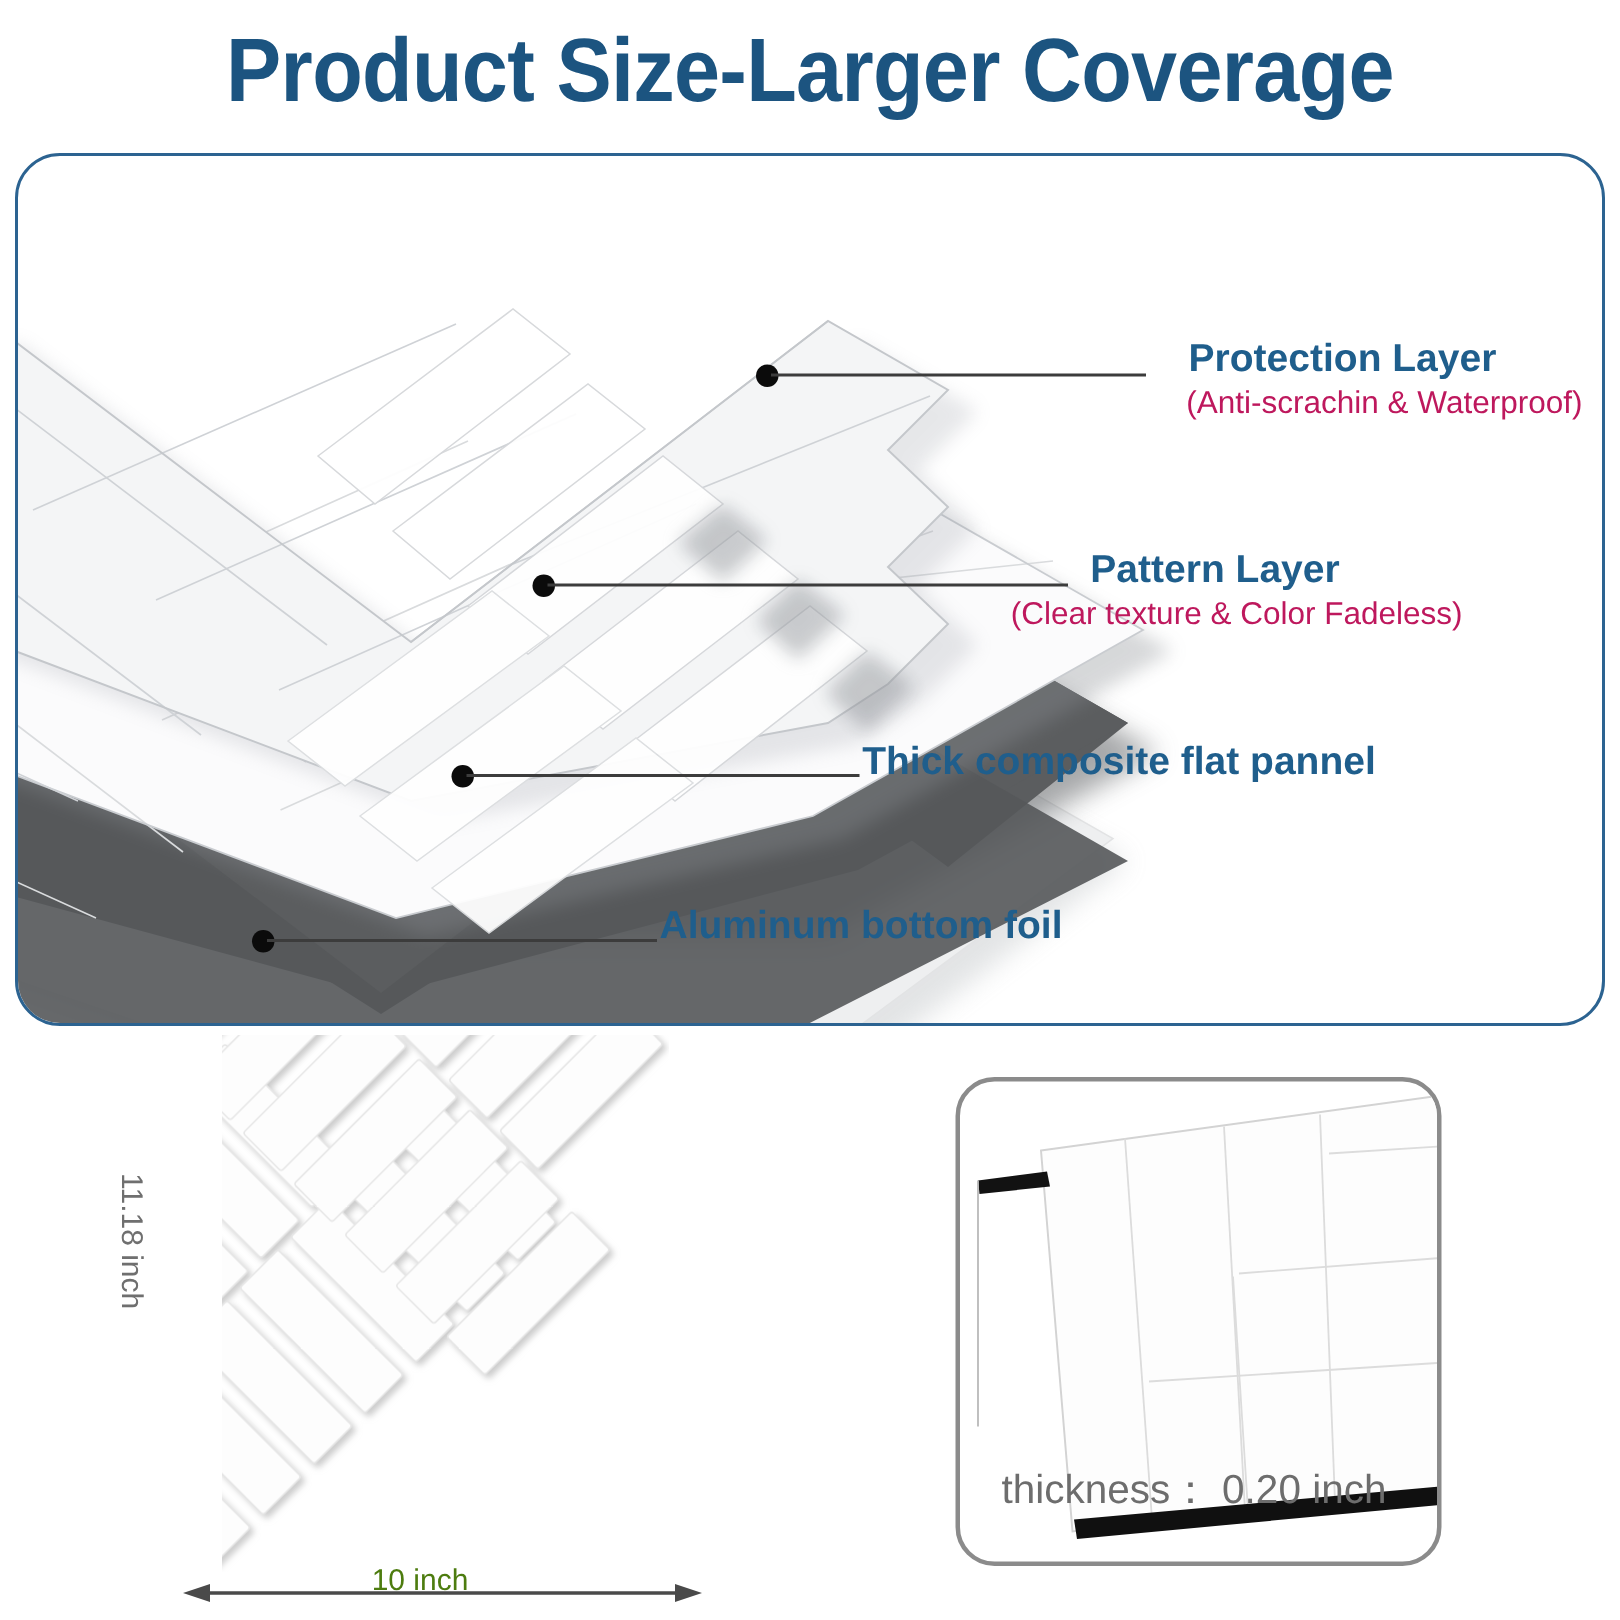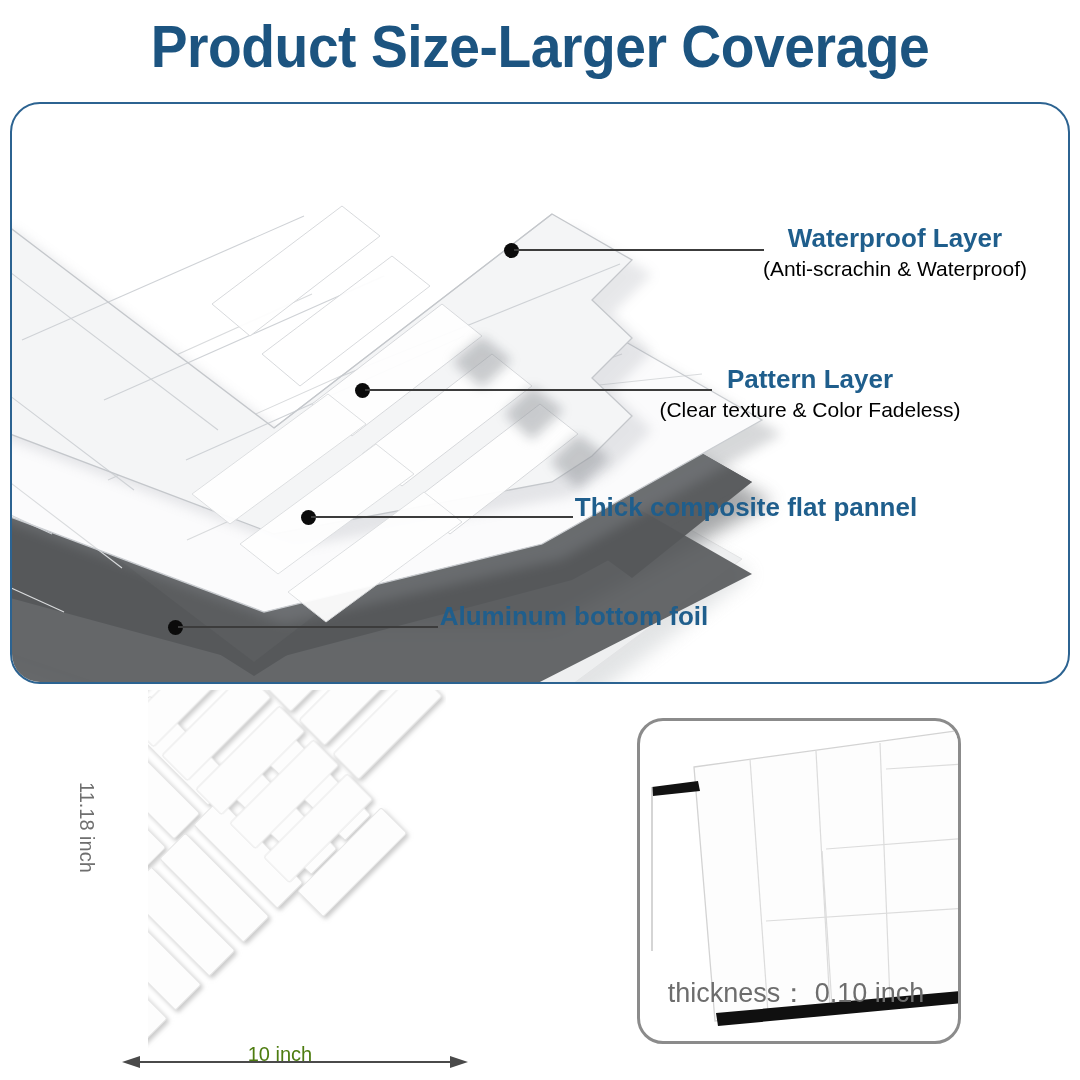--- a/index.html
+++ b/index.html
@@ -27,21 +27,21 @@
   .leader{position:absolute;height:2px;background:#3c3c3c;}
   .dot{position:absolute;width:15px;height:15px;border-radius:50%;background:#0b0b0b;}
 
   
   .callout{position:absolute;}
   .callout .ttl{
     font-size:26px;font-weight:bold;color:#1f5e8c;
     line-height:32px;white-space:nowrap;
   }
   .callout .sub{
-    font-size:21px;color:#000000;line-height:30px;white-space:nowrap;
+    font-size:21px;color:#be185d;line-height:30px;white-space:nowrap;text-align:right;
   }
   .c-center{text-align:center;}
 
   
   .size-box{position:absolute;left:120px;top:690px;width:350px;height:390px;}
   .dim-v-label{
     position:absolute;left:98px;top:782px;
     font-size:20px;color:#6f6f6f;white-space:nowrap;
     transform:rotate(90deg);transform-origin:left top;
   }
@@ -163,21 +163,21 @@
     <div class="leader" style="left:353px;top:285px;width:347px;"></div>
 
     <div class="dot" style="left:289px;top:406px;"></div>
     <div class="leader" style="left:299px;top:412px;width:262px;"></div>
 
     <div class="dot" style="left:156px;top:516px;"></div>
     <div class="leader" style="left:166px;top:522px;width:260px;"></div>
   </div>
 
   <div class="callout c-center" style="left:735px;top:222px;width:320px;">
-    <div class="ttl">Waterproof Layer</div>
+    <div class="ttl">Protection Layer</div>
     <div class="sub">(Anti-scrachin &amp; Waterproof)</div>
   </div>
 
   <div class="callout c-center" style="left:645px;top:363px;width:330px;">
     <div class="ttl">Pattern Layer</div>
     <div class="sub">(Clear texture &amp; Color Fadeless)</div>
   </div>
 
   <div class="callout c-center" style="left:556px;top:491px;width:380px;">
     <div class="ttl">Thick composite flat pannel</div>
@@ -284,15 +284,15 @@
       <g>
         <polygon points="12,66 58,60 60,70 13,75" fill="#121212"></polygon>
         <polygon points="76,292 342,268 344,280 78,305" fill="#101010"></polygon>
       </g>
 
       <g stroke="#b9b9b9" stroke-width="1.2" fill="none">
         <path d="M 12,66 L 12,230"></path>
       </g>
     </svg>
   </div>
-  <div class="thick-label">thickness： 0.10 inch</div>
+  <div class="thick-label">thickness： 0.20 inch</div>
 
 </div>
 
 </body></html>

